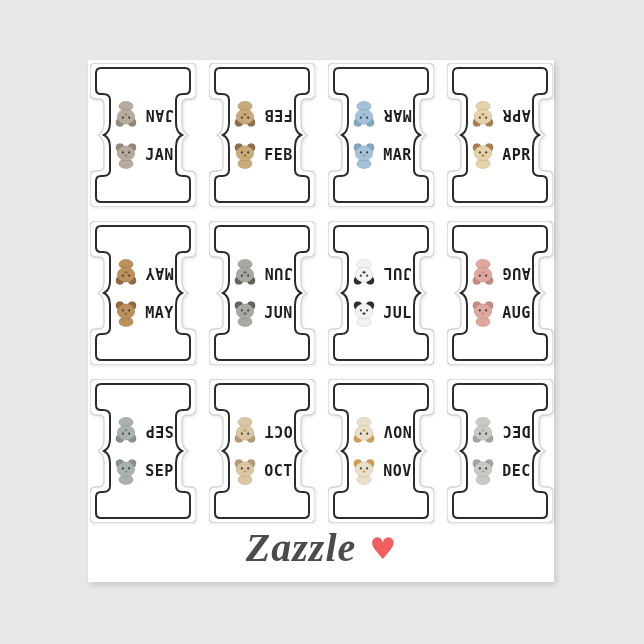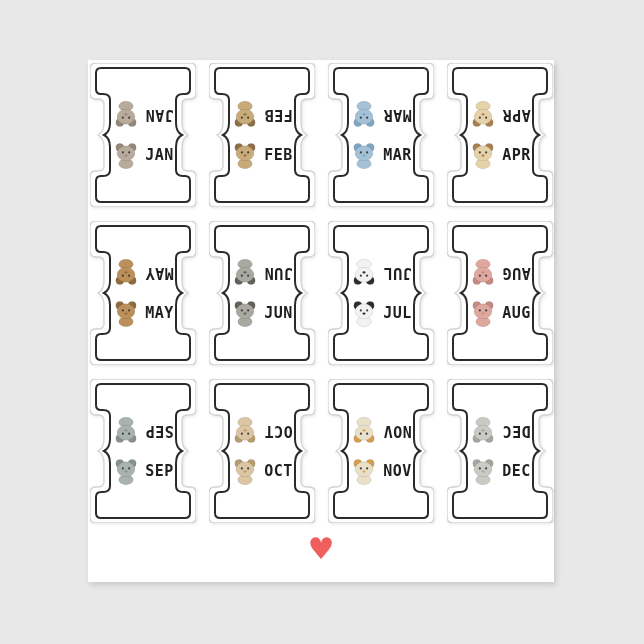--- a/index.html
+++ b/index.html
@@ -459,16 +459,17 @@
         <ellipse cx="16" cy="14" rx="10.2" ry="8.6" fill="#c9cac4"></ellipse>
         <circle class="eye" cx="12.4" cy="13" r="1.2" fill="#3c3c3c"></circle>
         <circle class="eye" cx="19.6" cy="13" r="1.2" fill="#3c3c3c"></circle>
         <ellipse class="nose" cx="16" cy="16.6" rx="1.8" ry="1.3" fill="#a5a6a0"></ellipse>
       </svg>
       <span class="month">DEC</span>
     </div>
   </div>
 </div>
     <div class="logo-row">
+      <span class="logo-text" style="color: rgb(75, 75, 75);">Zazzle</span>
       <span class="heart" style="color: rgb(241, 94, 94);">♥</span>
     </div>
   </div>
 </div>
 
 </body></html>

